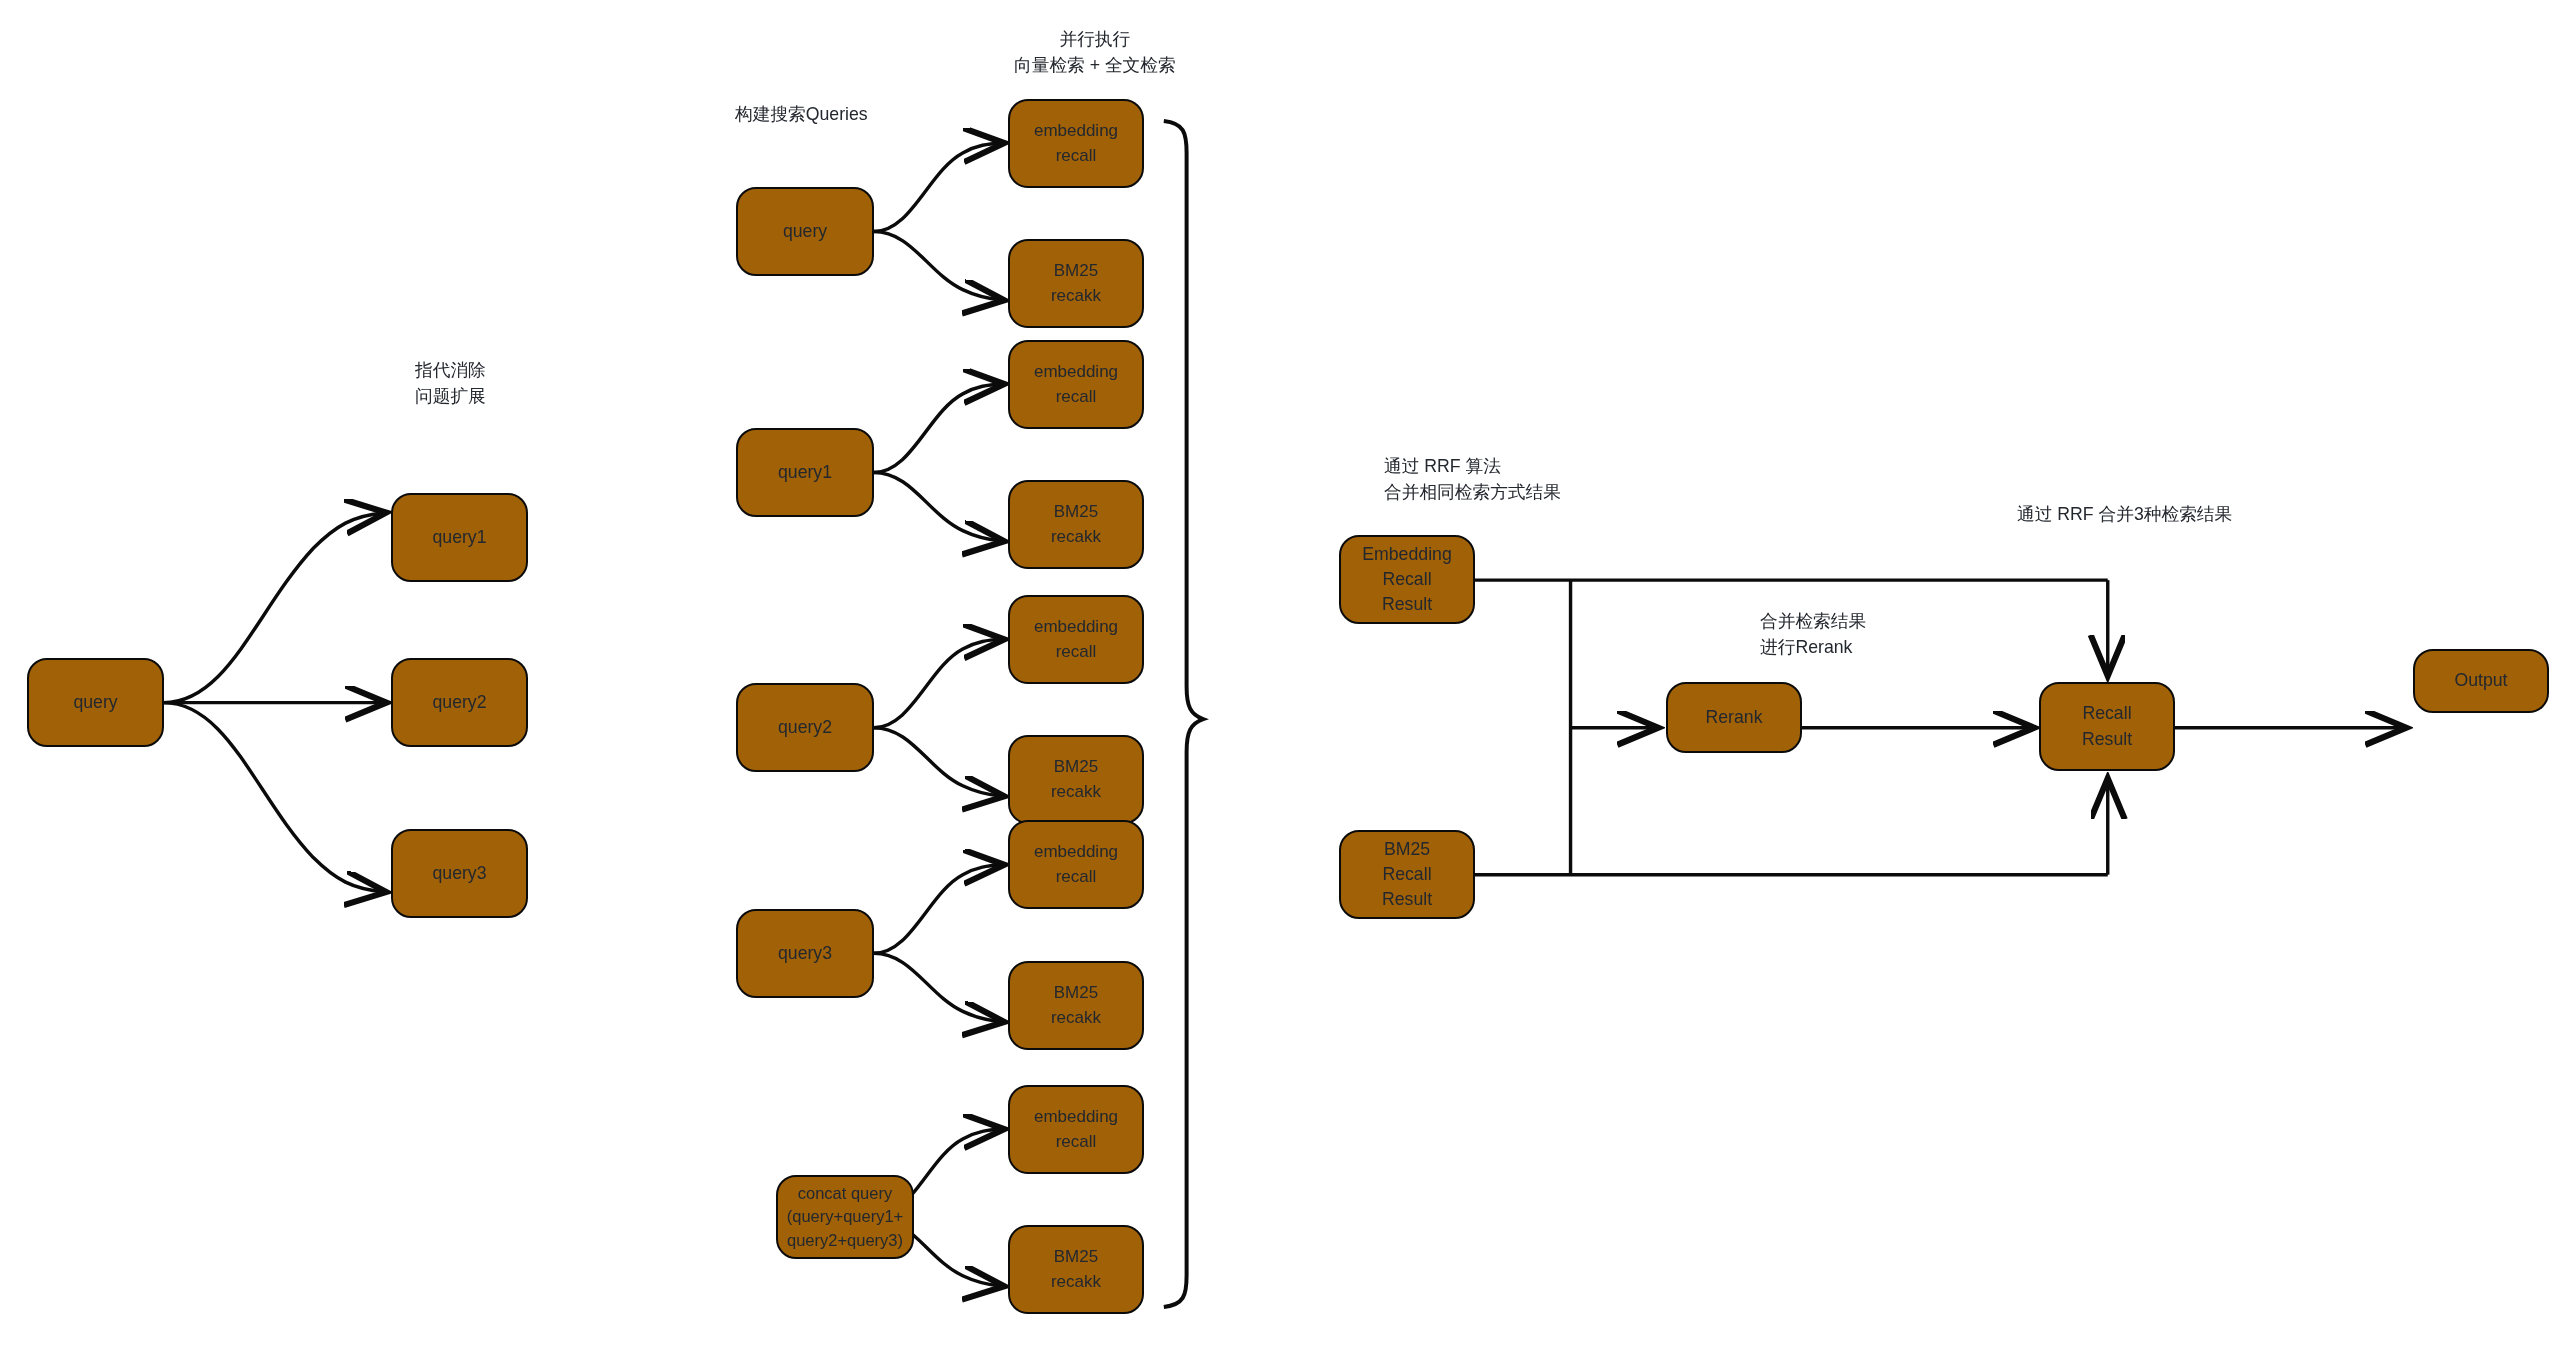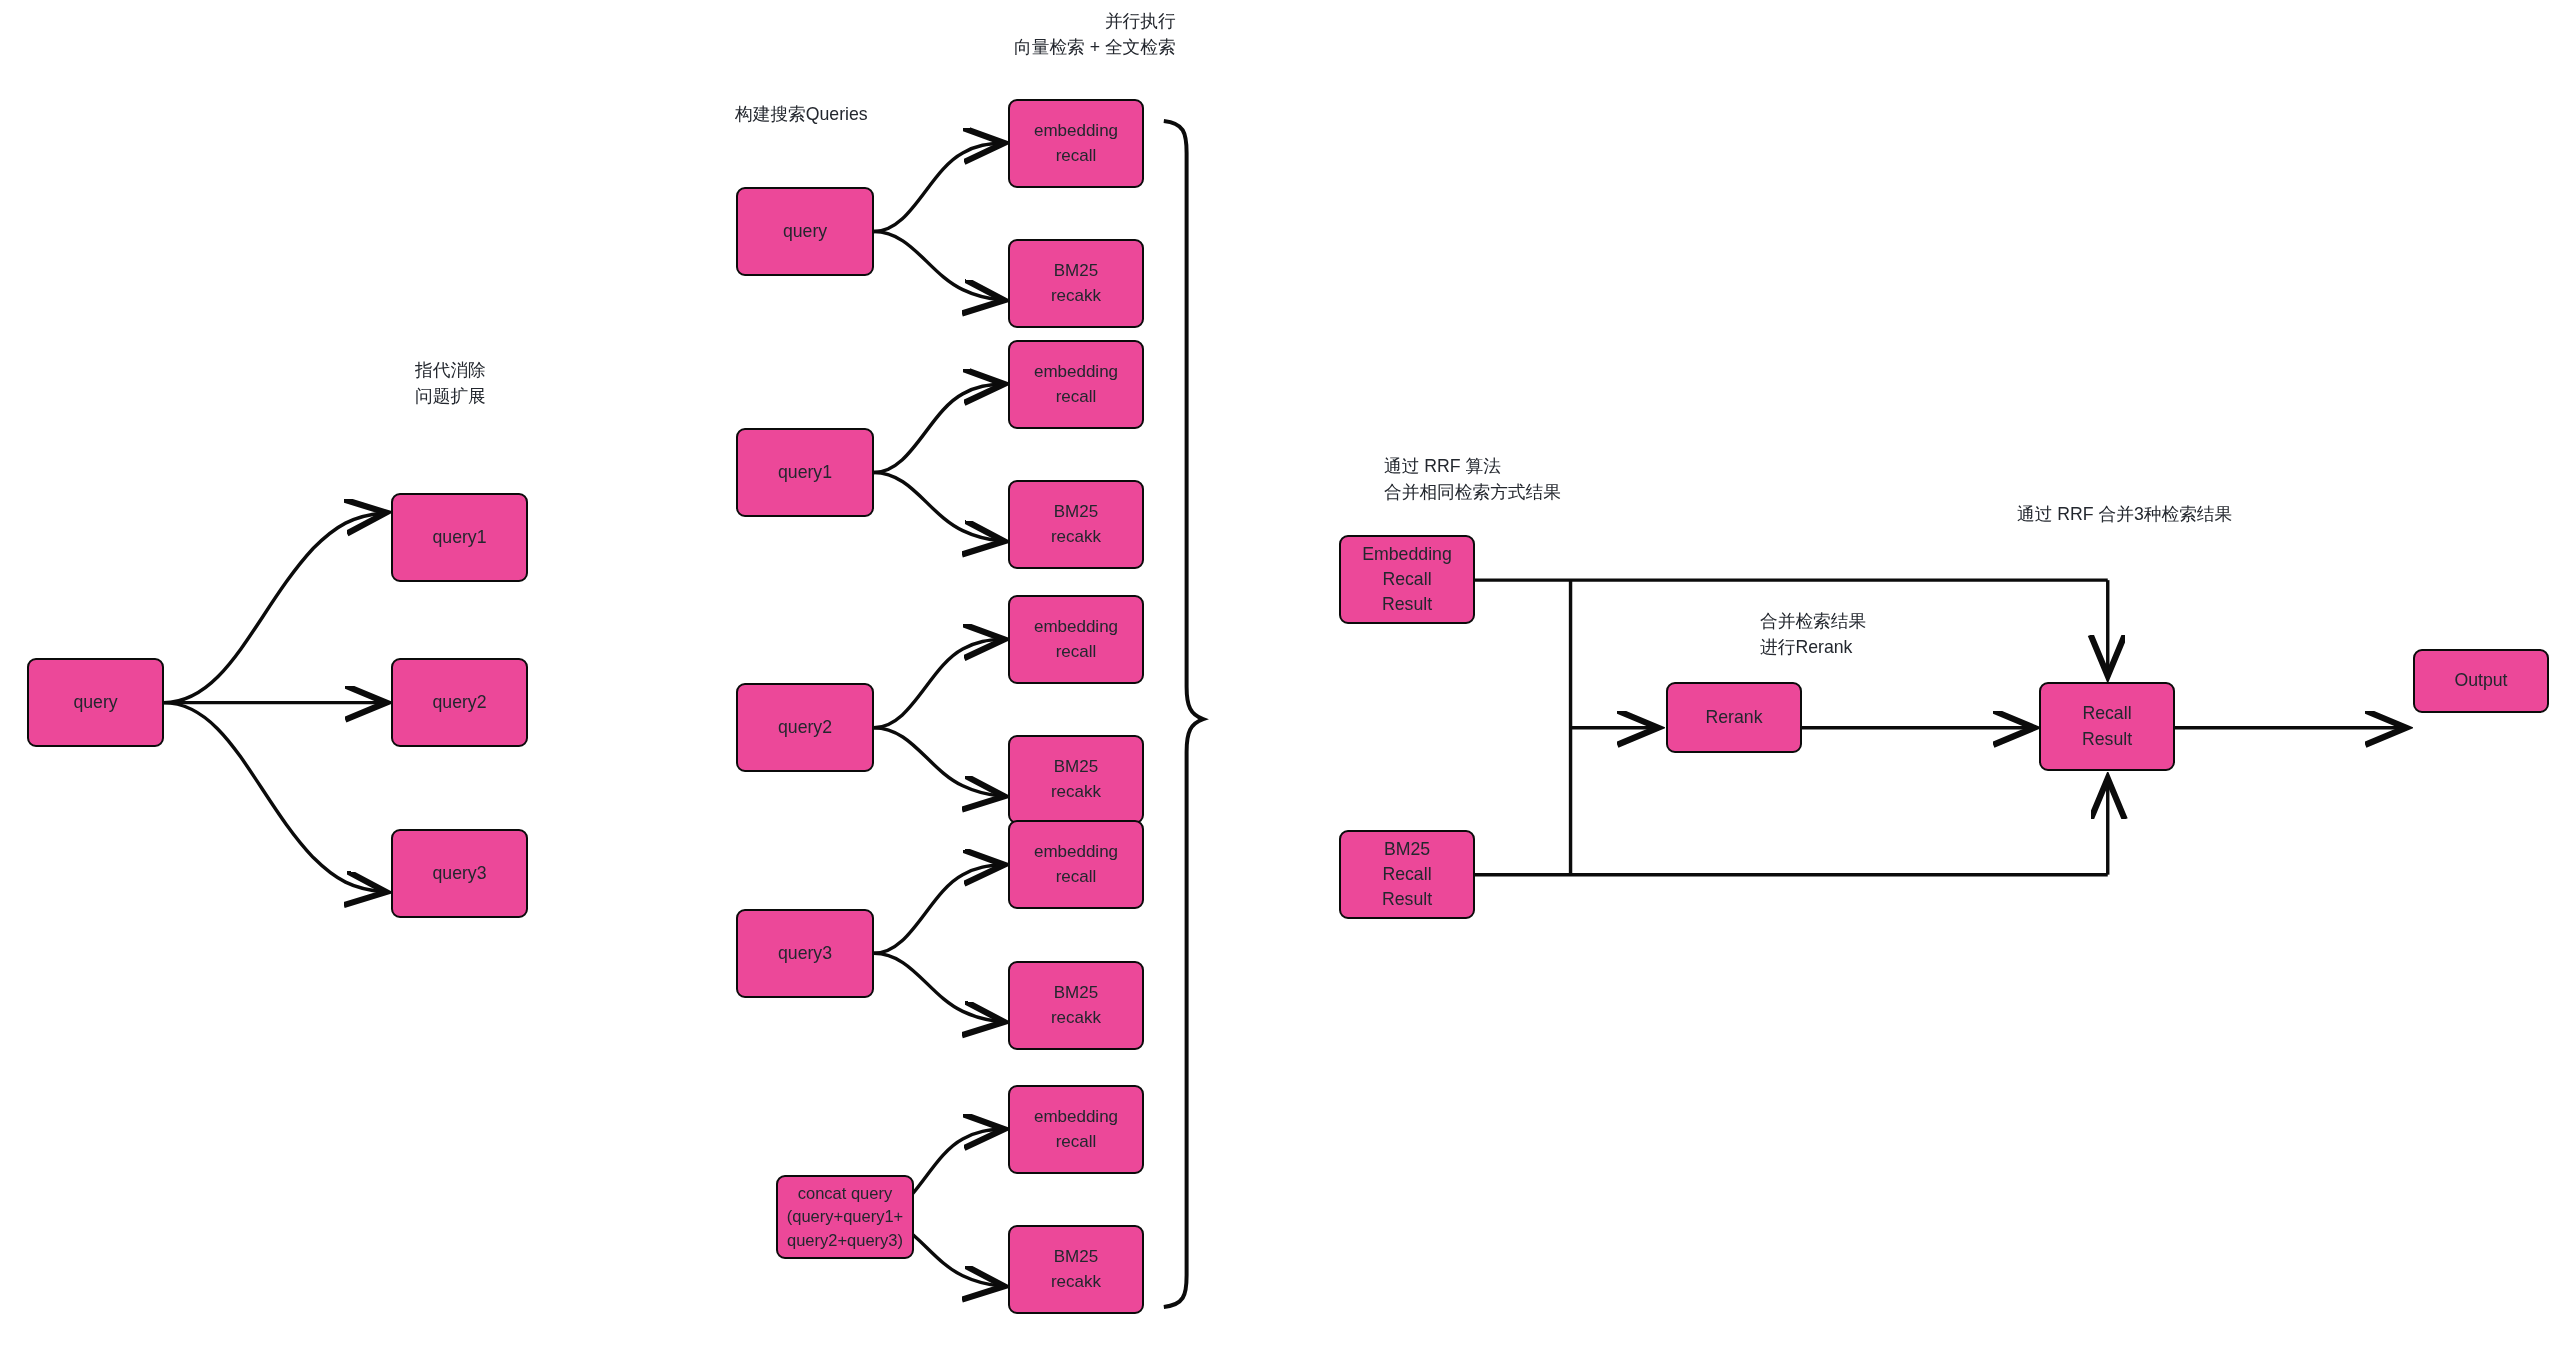--- a/index.html
+++ b/index.html
@@ -1,23 +1,23 @@
 <!DOCTYPE html>
 <html style="font-size:9px"><head>
 <meta charset="utf-8">
 <style>
   html,body{margin:0;padding:0;background:#ffffff;}
   body{font-family:"Liberation Sans","DejaVu Sans",sans-serif;}
   #stage{position:relative;width:2576px;height:1354px;background:#ffffff;overflow:hidden;}
   .node{
     position:absolute;
     box-sizing:border-box;
-    background:#ec4899;
+    background:#a16207;
     border:2.8px solid #0b0b0b;
-    border-radius:9px;
+    border-radius:20px;
     display:flex;
     align-items:center;
     justify-content:center;
     text-align:center;
     color:#23272e;
     font-size:17.7px;
     line-height:1.42;
     white-space:pre-line;
     padding:2.3px 4.6px;
   }
@@ -95,21 +95,21 @@
 
       <path d="M3818,1277 L4218,1277" marker-end="url(#ah)"></path>
     </g>
   </svg>
 
   <div class="label" style="left:415px;top:357px;">指代消除
 问题扩展</div>
 
   <div class="label" style="left:735px;top:101px;">构建搜索Queries</div>
 
-  <div class="label" style="left:1014px;top:8px;text-align:right;">并行执行
+  <div class="label" style="left:1014px;top:26px;text-align:center;">并行执行
 向量检索 + 全文检索</div>
 
   <div class="label" style="left:1384px;top:453px;">通过 RRF 算法
 合并相同检索方式结果</div>
 
   <div class="label" style="left:1760px;top:608px;">合并检索结果
 进行Rerank</div>
 
   <div class="label" style="left:2017px;top:501px;">通过 RRF 合并3种检索结果</div>
 

